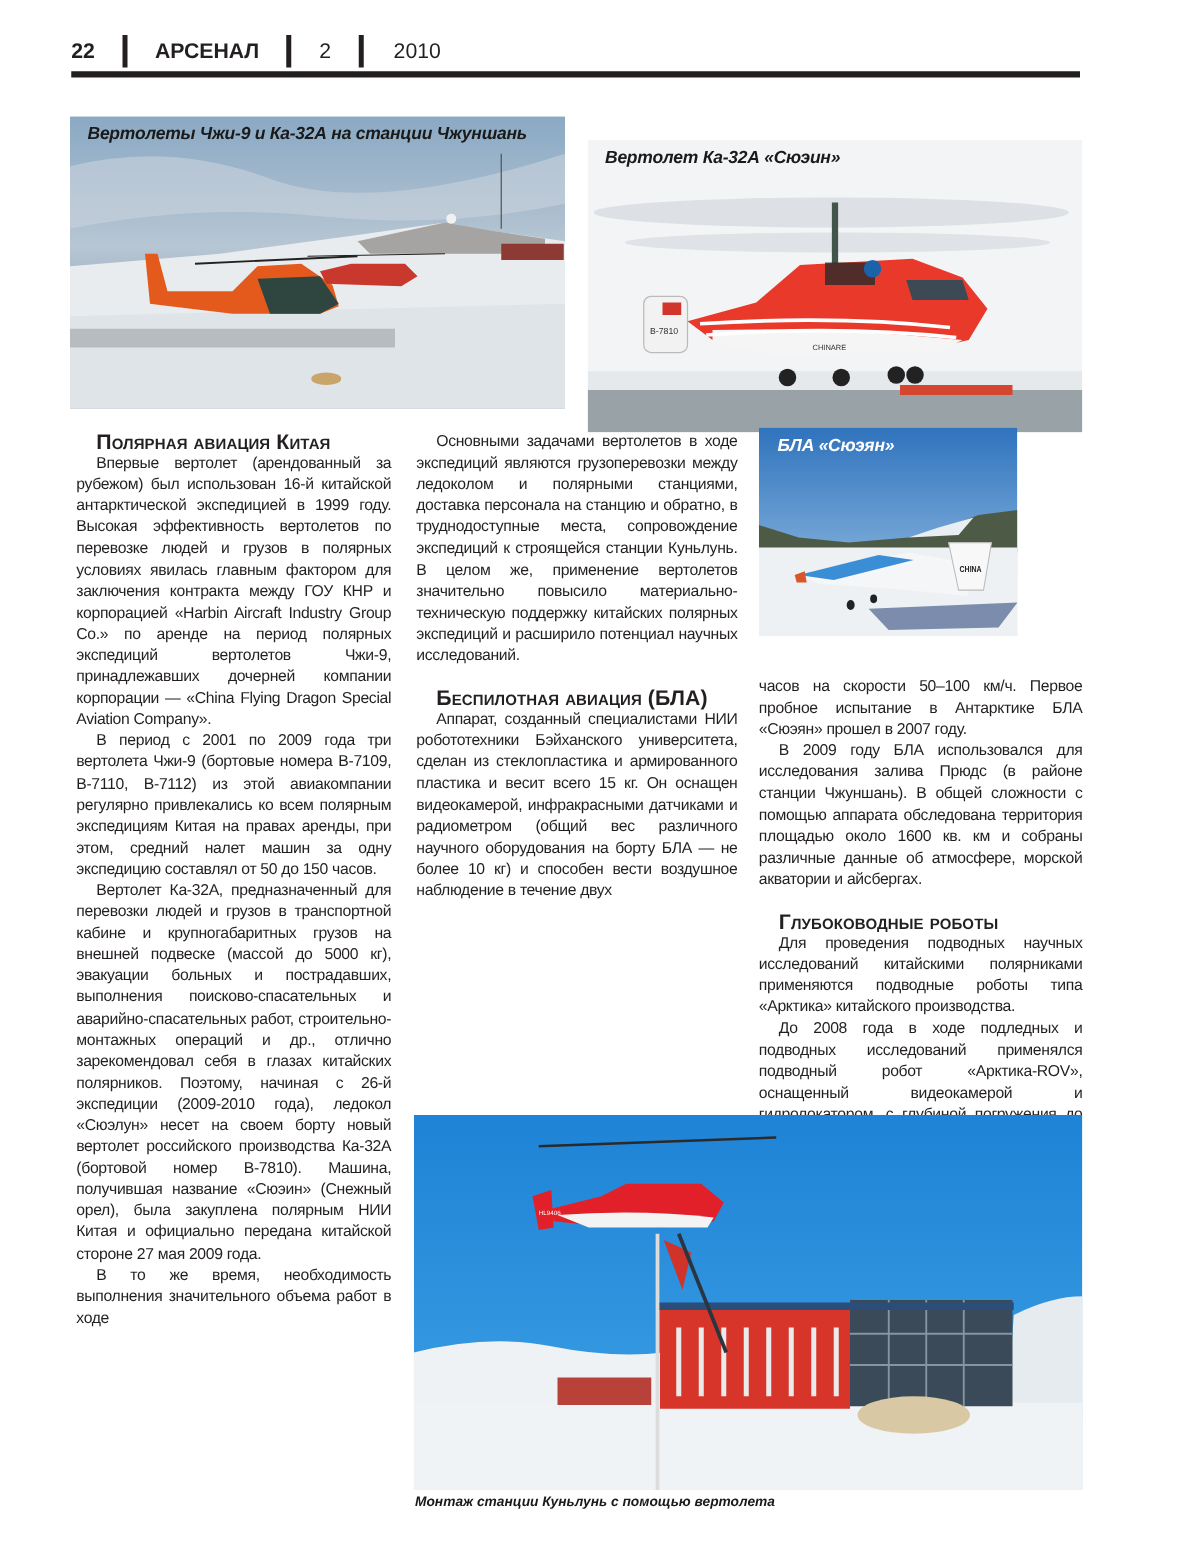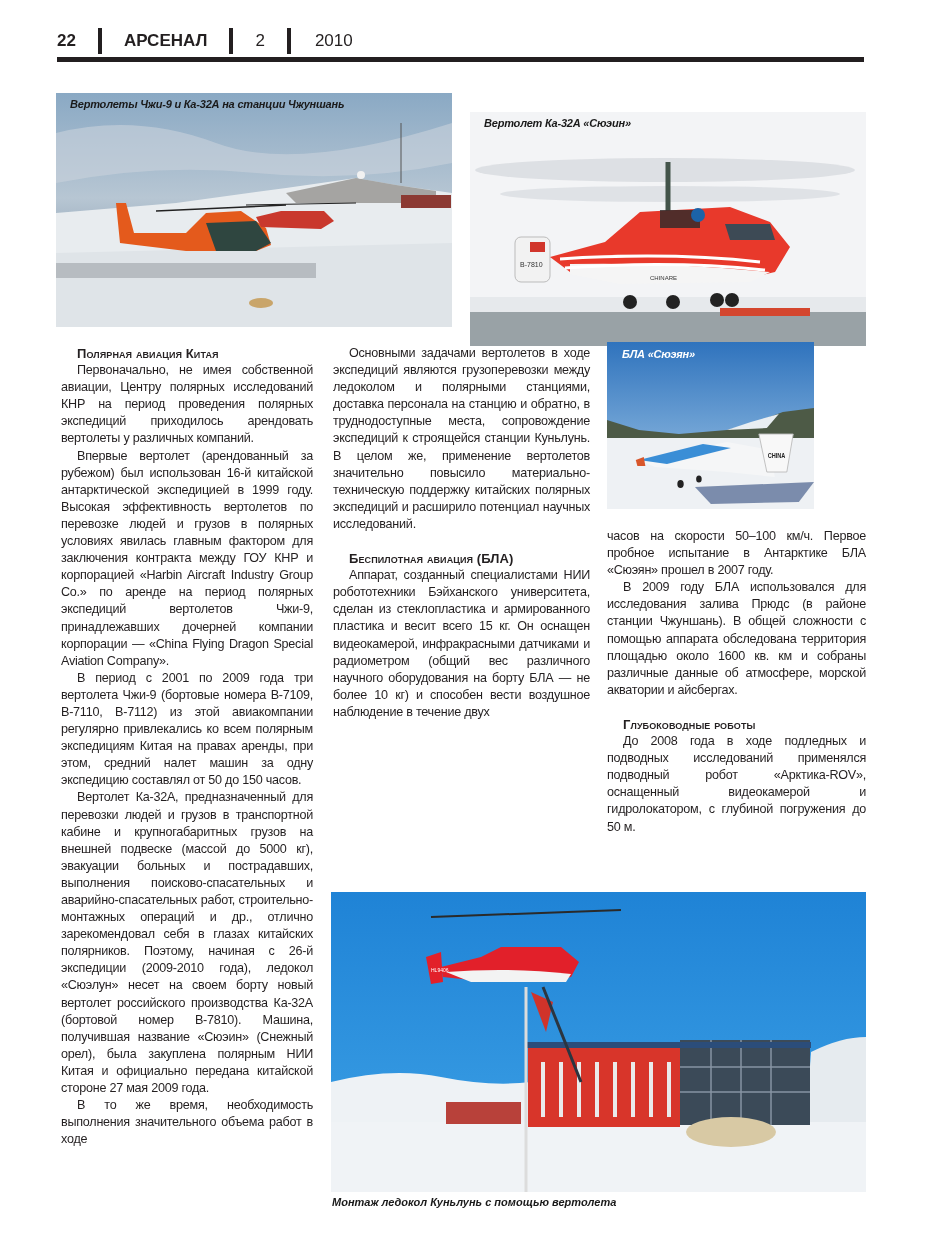--- a/index.html
+++ b/index.html
@@ -10,38 +10,38 @@
   .hdr { position:absolute; left:57px; top:27px; height:28px; display:flex; align-items:center; }
   .hdr span { font-size:17px; line-height:20px; }
   .hdr .b { font-weight:bold; }
   .hdr .bar { width:4px; height:26px; background:#231f20; margin:0 0 0 0; }
   .rule { position:absolute; left:57px; top:57px; width:807px; height:5px; background:#231f20; }
 
   
   .photo { position:absolute; overflow:hidden; }
   .photo svg { position:absolute; left:0; top:0; width:100%; height:100%; }
   .cap { position:absolute; font-family:"Liberation Sans", sans-serif; font-weight:bold; font-style:italic;
-         font-size:11px; color:#1a1a1a; letter-spacing:-0.2px; }
+         font-size:14px; color:#1a1a1a; letter-spacing:-0.2px; }
   .cap.white { color:#ffffff; }
 
   #p1 { left:56px; top:93px; width:396px; height:234px; }
   #p2 { left:470px; top:93px; width:396px; height:234px;margin-top:19px; }
   #p3 { left:607px; top:342px; width:207px; height:167px; }
   #p4 { left:331px; top:892px; width:535px; height:300px; }
 
   
   .col { position:absolute; font-size:12.6px; line-height:17.1px; text-align:justify;
          font-family:"Liberation Sans", sans-serif; letter-spacing:-0.25px; }
   .col p { margin:0; text-indent:16px; }
-  .col h3 { margin:0; font-size:13px; font-weight:bold; font-variant:small-caps; letter-spacing:0.1px;
+  .col h3 { margin:0; font-size:17px; font-weight:bold; font-variant:small-caps; letter-spacing:0.1px;
             text-indent:16px; line-height:17.1px; }
   .col .gap { height:17px; }
   .c1 { left:61px; top:345px; width:252px; }
   .c2 { left:333px; top:345px; width:257px; }
-  .c3 { left:607px; top:528px; width:259px; }
+  .c3 { left:607px; top:541px; width:259px; }
 
   .caption-bottom { position:absolute; left:332px; top:1196px; font-weight:bold; font-style:italic;
                     font-size:11px; color:#1a1a1a; }
 </style>
 </head>
 <body>
 
 <div class="hdr">
   <span class="b">22</span>
   <span style="width:22px"></span>
@@ -139,37 +139,37 @@
     <text x="201" y="116" font-size="7" font-weight="bold" fill="#222" font-family="Liberation Sans, sans-serif">CHINA</text>
     <path d="M36 118 L46 115 L48 124 L38 124Z" fill="#d8562a"></path>
     <circle cx="92" cy="142" r="4" fill="#222"></circle>
       <circle cx="115" cy="137" r="3.5" fill="#222"></circle>
   </svg>
   <div class="cap white" style="left:15px;top:6px;">БЛА «Сюэян»</div>
 </div>
 
 <div class="col c1" id="col1">
     <h3>Полярная авиация Китая</h3>
-    <p>Первоначально, не имея собственной авиации, Центру полярных исследований КНР на период проведения полярных экспедиций приходилось арендовать вертолеты у различных компаний.</p>
     <p>Впервые вертолет (арендованный за рубежом) был использован 16-й китайской антарктической экспедицией в 1999 году. Высокая эффективность вертолетов по перевозке людей и грузов в полярных условиях явилась главным фактором для заключения контракта между ГОУ КНР и корпорацией «Harbin Aircraft Industry Group Co.» по аренде на период полярных экспедиций вертолетов Чжи-9, принадлежавших дочерней компании корпорации — «China Flying Dragon Special Aviation Company».</p>
     <p>В период с 2001 по 2009 года три вертолета Чжи-9 (бортовые номера В-7109, В-7110, В-7112) из этой авиакомпании регулярно привлекались ко всем полярным экспедициям Китая на правах аренды, при этом, средний налет машин за одну экспедицию составлял от 50 до 150 часов.</p>
     <p>Вертолет Ка-32А, предназначенный для перевозки людей и грузов в транспортной кабине и крупногабаритных грузов на внешней подвеске (массой до 5000 кг), эвакуации больных и пострадавших, выполнения поисково-спасательных и аварийно-спасательных работ, строительно-монтажных операций и др., отлично зарекомендовал себя в глазах китайских полярников. Поэтому, начиная с 26-й экспедиции (2009-2010 года), ледокол «Сюэлун» несет на своем борту новый вертолет российского производства Ка-32А (бортовой номер В-7810). Машина, получившая название «Сюэин» (Снежный орел), была закуплена полярным НИИ Китая и официально передана китайской стороне 27 мая 2009 года.</p>
     <p>В то же время, необходимость выполнения значительного объема работ в ходе</p>
   </div>
 <div class="col c2" id="col2">
     <p>Основными задачами вертолетов в ходе экспедиций являются грузоперевозки между ледоколом и полярными станциями, доставка персонала на станцию и обратно, в труднодоступные места, сопровождение экспедиций к строящейся станции Куньлунь. В целом же, применение вертолетов значительно повысило материально-техническую поддержку китайских полярных экспедиций и расширило потенциал научных исследований.</p>
     <div class="gap"></div>
     <h3>Беспилотная авиация (БЛА)</h3>
     <p>Аппарат, созданный специалистами НИИ робототехники Бэйханского университета, сделан из стеклопластика и армированного пластика и весит всего 15 кг. Он оснащен видеокамерой, инфракрасными датчиками и радиометром (общий вес различного научного оборудования на борту БЛА — не более 10 кг) и способен вести воздушное наблюдение в течение двух</p>
   </div>
 <div class="col c3" id="col3">
     <p style="text-indent: 0px;">часов на скорости 50–100 км/ч. Первое пробное испытание в Антарктике БЛА «Сюэян» прошел в 2007 году.</p>
     <p>В 2009 году БЛА использовался для исследования залива Прюдс (в районе станции Чжуншань). В общей сложности с помощью аппарата обследована территория площадью около 1600 кв. км и собраны различные данные об атмосфере, морской акватории и айсбергах.</p>
     <div class="gap"></div>
     <h3>Глубоководные роботы</h3>
+    <p>Для проведения подводных научных исследований китайскими полярниками применяются подводные роботы типа «Арктика» китайского производства.</p>
     <p>До 2008 года в ходе подледных и подводных исследований применялся подводный робот «Арктика-ROV», оснащенный видеокамерой и гидролокатором, с глубиной погружения до 50 м.</p>
   </div>
 
 <div class="photo" id="p4">
   <svg viewBox="0 0 535 300" preserveAspectRatio="none">
     <defs>
       <linearGradient id="sky4" x1="0" y1="0" x2="0" y2="1">
         <stop offset="0" stop-color="#1f83d6"></stop>
           <stop offset="1" stop-color="#3ea2e6"></stop>
       </linearGradient>
@@ -206,13 +206,13 @@
     <line x1="100" y1="25" x2="290" y2="18" stroke="#2a2a2a" stroke-width="2"></line>
     <path d="M95 65 L110 60 L112 90 L100 92Z" fill="#e2202a"></path>
     <path d="M110 75 L150 65 L170 55 L230 55 L248 70 L240 85 L200 90 L140 88 L112 85Z" fill="#e2202a"></path>
     <path d="M115 80 Q180 75 240 82 L235 90 L140 90Z" fill="#f3f3f3"></path>
     <line x1="195" y1="95" x2="195" y2="300" stroke="#dcdcdc" stroke-width="3"></line>
     <path d="M200 100 L222 110 L215 140 Z" fill="#d0332a"></path>
     <line x1="212" y1="95" x2="250" y2="190" stroke="#2b3540" stroke-width="3"></line>
     <text x="100" y="80" font-size="5" fill="#fff" font-family="Liberation Sans, sans-serif">HL9406</text>
   </svg>
 </div>
-<div class="caption-bottom">Монтаж ледокол Куньлунь с помощью вертолета</div>
+<div class="caption-bottom">Монтаж станции Куньлунь с помощью вертолета</div>
 
 </body></html>

